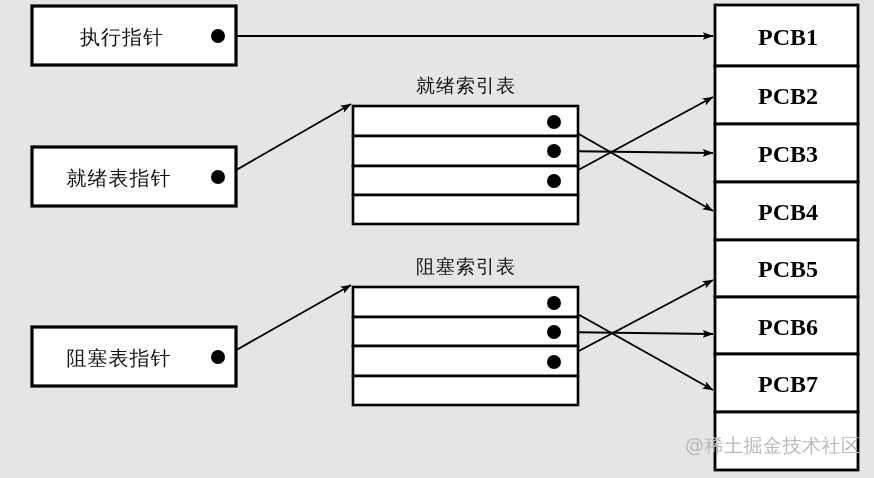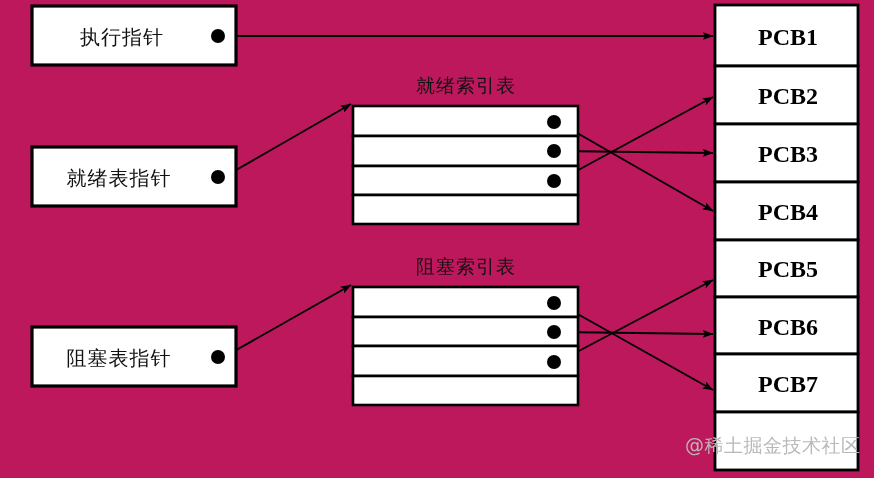--- a/index.html
+++ b/index.html
@@ -7,21 +7,21 @@
     padding: 0;
     background: #ffffff;
   }
   body {
     font-family: "Liberation Serif", "DejaVu Serif", serif;
   }
   #canvas {
     position: relative;
     width: 874px;
     height: 478px;
-    background: #be185d;
+    background: #e5e5e5;
     overflow: hidden;
   }
   #diagram-svg {
     position: absolute;
     left: 0;
     top: 0;
     width: 874px;
     height: 478px;
   }
   .cjk-label {

